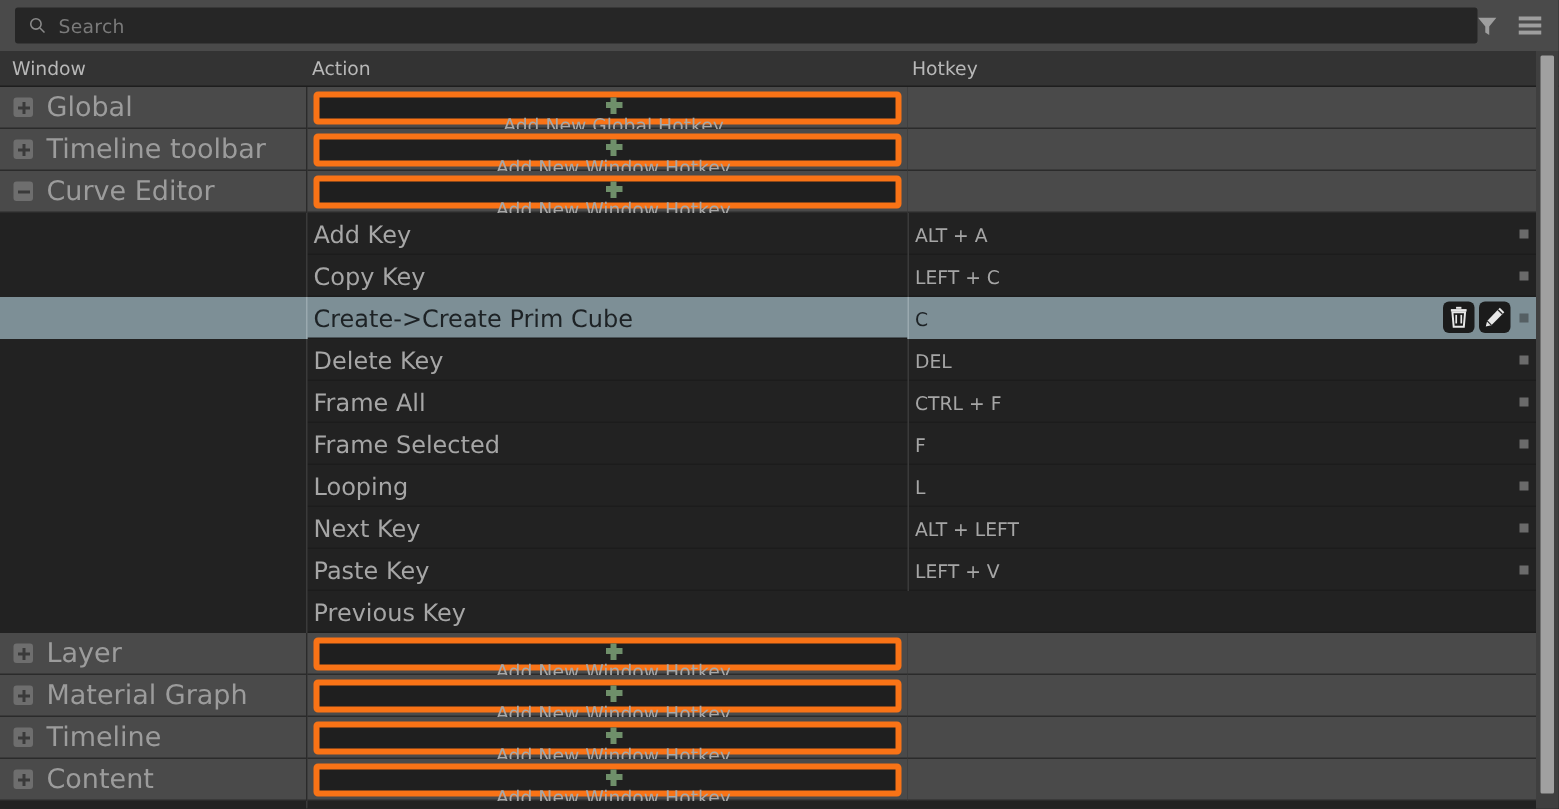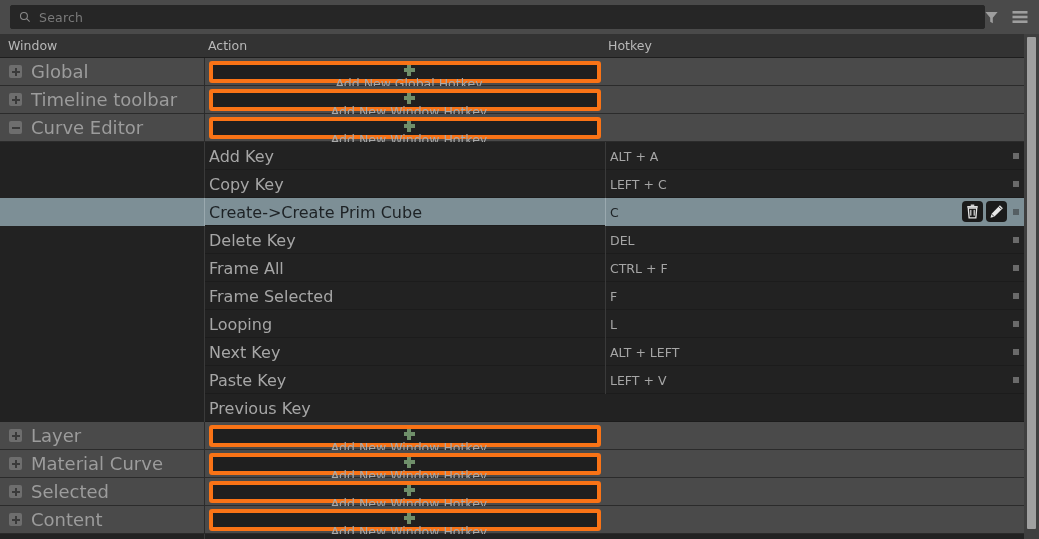--- a/index.html
+++ b/index.html
@@ -525,34 +525,34 @@
           <div class="add-btn">
             <span class="plus-icon"></span>
             <span class="add-btn-label">Add New Window Hotkey</span>
           </div>
         </div>
         <div class="cell-hotkey"></div>
       </div>
       <div class="row group">
         <div class="cell-window">
           <div class="expander plus"></div>
-          <span class="group-label">Material Curve</span>
+          <span class="group-label">Material Graph</span>
         </div>
         <div class="cell-action">
           <div class="add-btn">
             <span class="plus-icon"></span>
             <span class="add-btn-label">Add New Window Hotkey</span>
           </div>
         </div>
         <div class="cell-hotkey"></div>
       </div>
       <div class="row group">
         <div class="cell-window">
           <div class="expander plus"></div>
-          <span class="group-label">Selected</span>
+          <span class="group-label">Timeline</span>
         </div>
         <div class="cell-action">
           <div class="add-btn">
             <span class="plus-icon"></span>
             <span class="add-btn-label">Add New Window Hotkey</span>
           </div>
         </div>
         <div class="cell-hotkey"></div>
       </div>
       <div class="row group">

